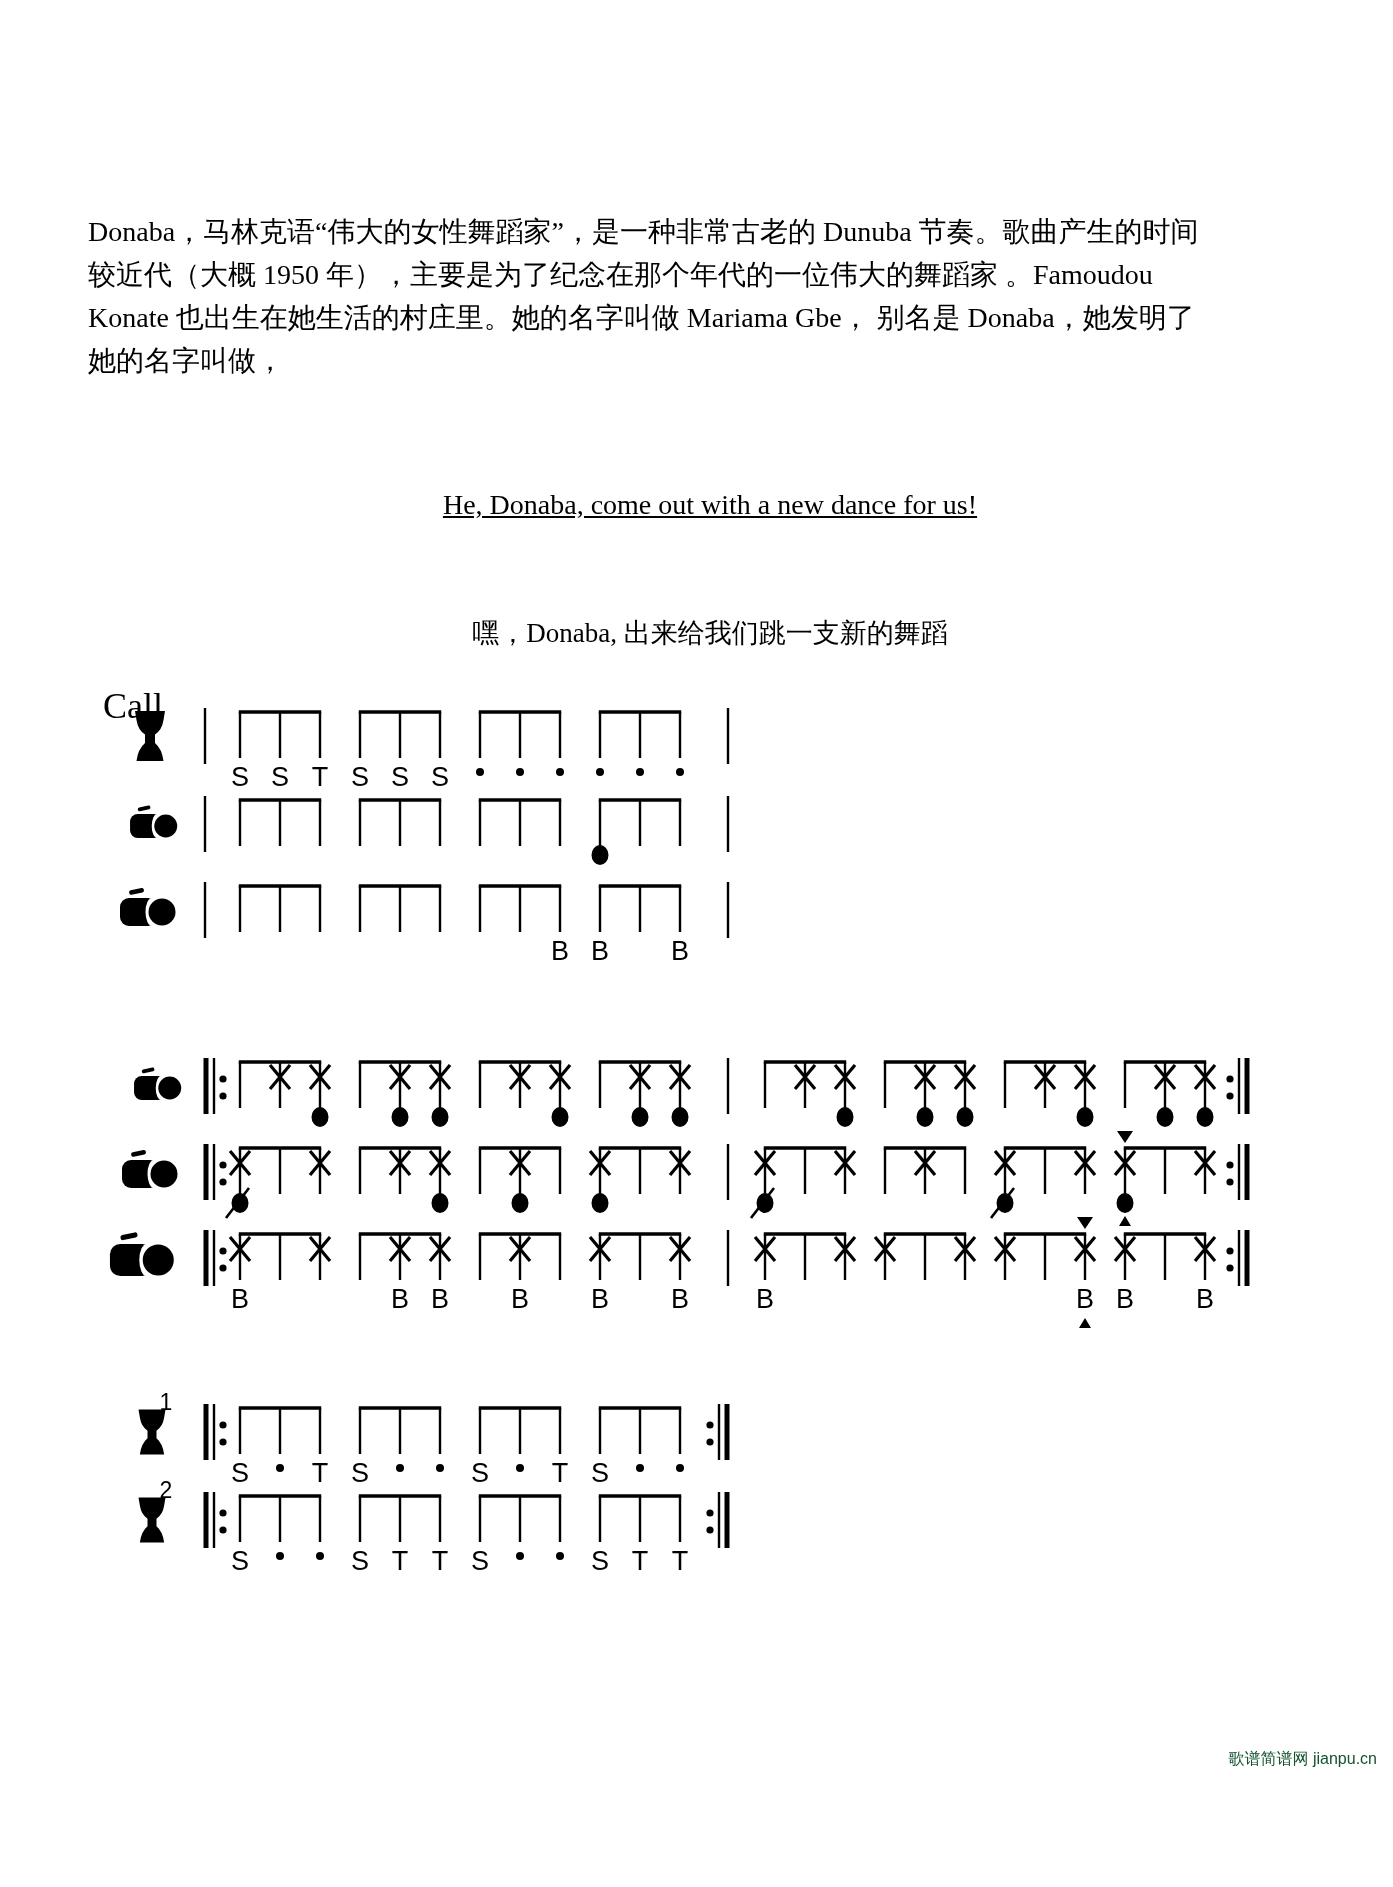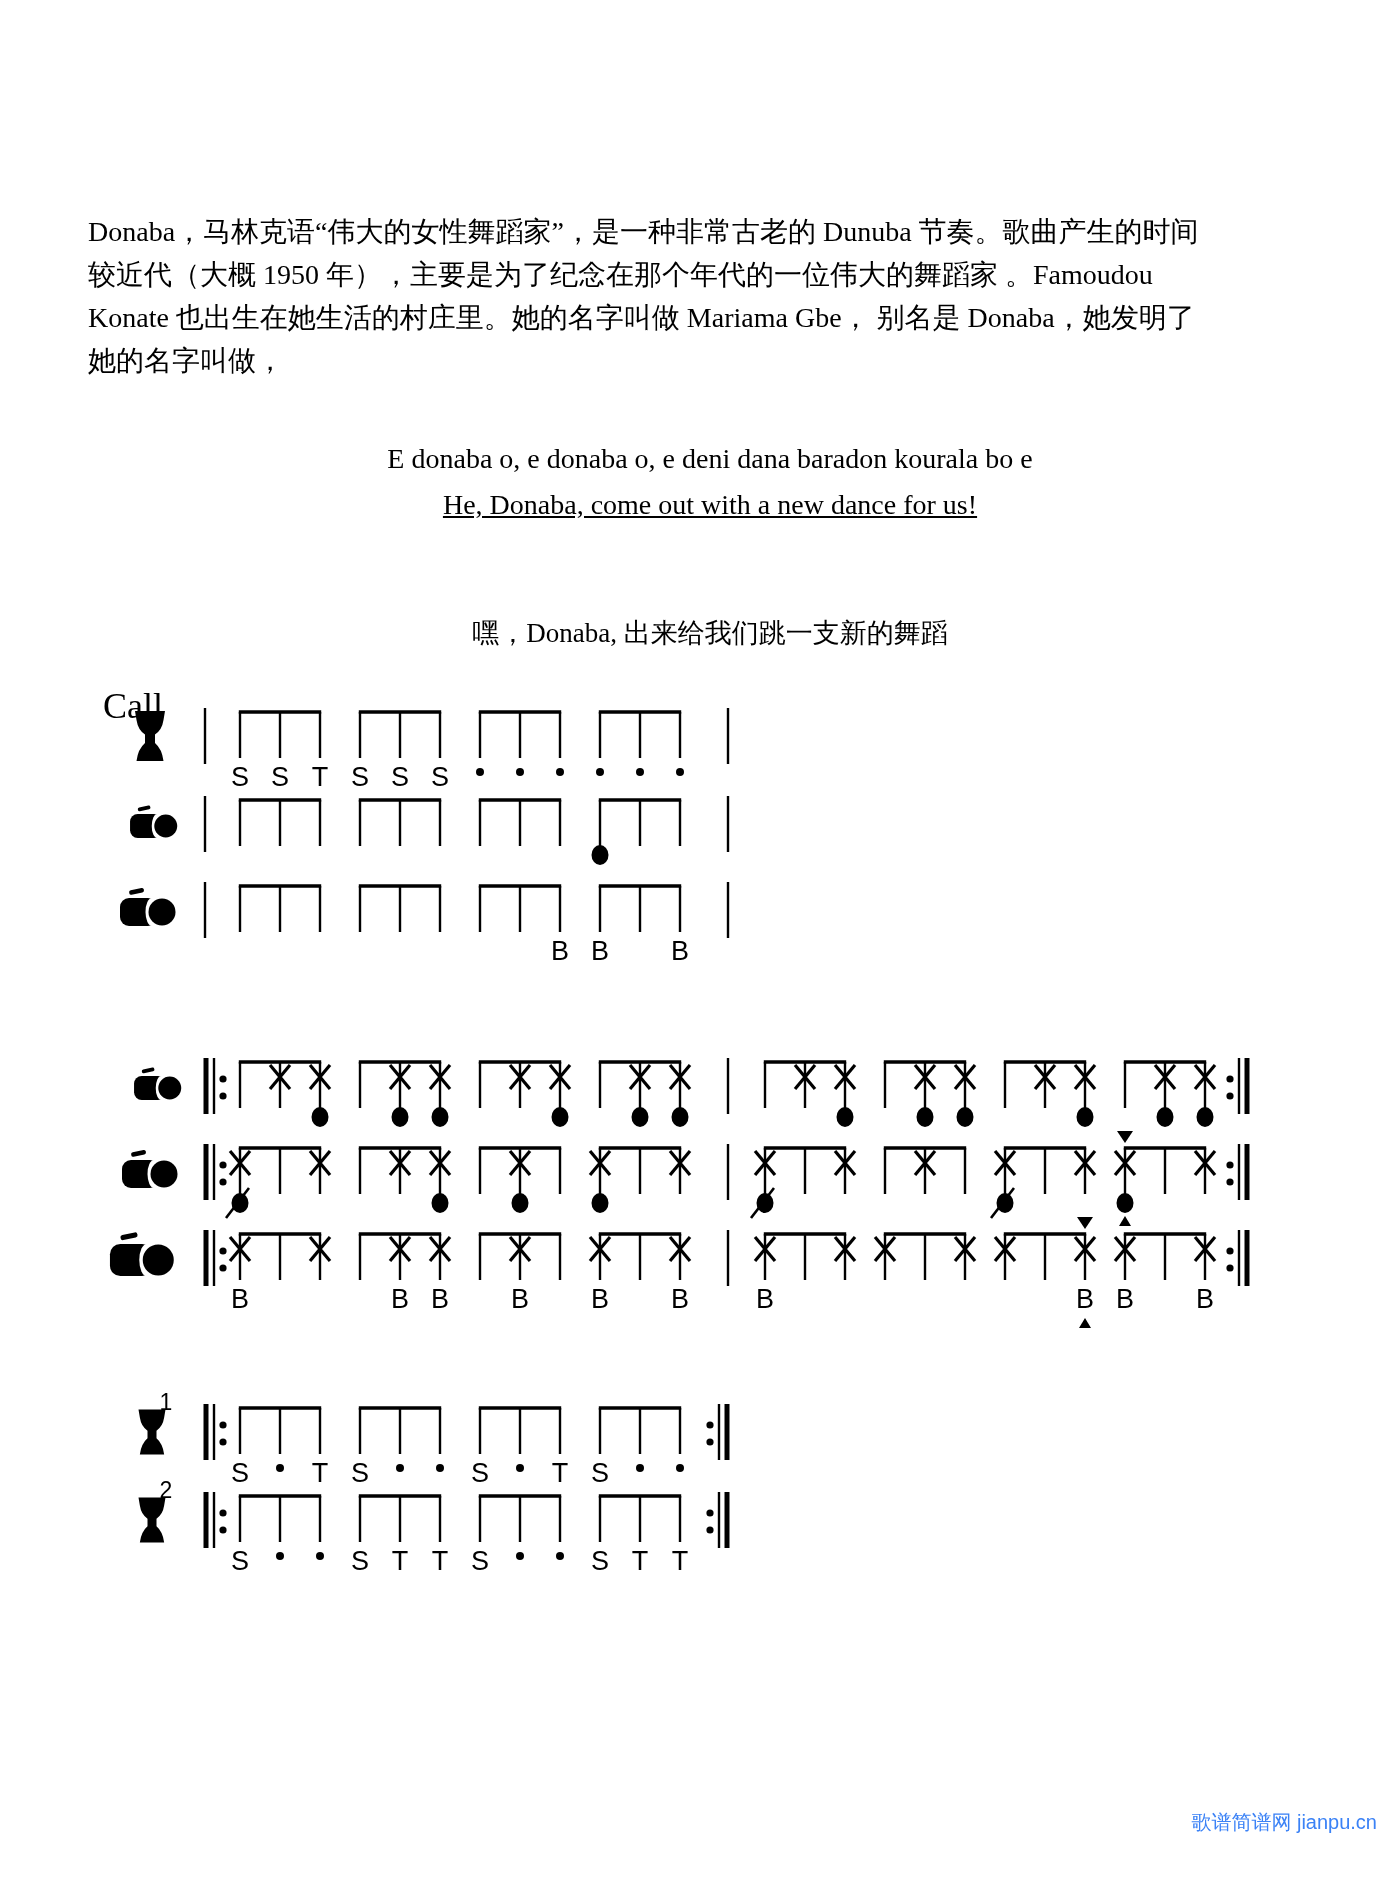--- a/index.html
+++ b/index.html
@@ -7,39 +7,38 @@
         font-family:"Liberation Serif", serif;color:#000;}
   .title{position:absolute;left:86px;top:38px;font-size:58px;font-weight:normal;
          letter-spacing:1px;margin:0;}
   .para{position:absolute;left:88px;top:210px;width:1010px;}
   .para .pline{font-size:28px;line-height:43px;white-space:nowrap;}
   .lyric{position:absolute;left:120px;width:1180px;text-align:center;white-space:nowrap;}
   .lyric-orig{top:443px;font-size:28px;}
   .lyric-en{top:489px;font-size:28px;text-decoration:underline;}
   .lyric-cn{top:567px;font-size:27px;margin-top:48px;}
   .call-label{position:absolute;left:103px;top:685px;font-size:36px;}
-  .watermark{position:absolute;right:16px;top:1809px;font-size:20px;color:#3b82f6;
+  .watermark{position:absolute;right:16px;top:1749px;font-size:16px;color:#14532d;
              font-family:"Liberation Sans", sans-serif;}
   svg text.nl{font-family:"Liberation Sans", sans-serif;font-size:27px;fill:#000;text-anchor:middle;}
   svg text.sup{font-family:"Liberation Sans", sans-serif;font-size:23px;fill:#000;text-anchor:middle;}
   .notation{position:absolute;left:0;top:0;}
 </style>
 </head>
 <body>
 
 <div class="page">
 
   <div class="para">
     <div class="pline">Donaba，马林克语“伟大的女性舞蹈家”，是一种非常古老的 Dunuba 节奏。歌曲产生的时间</div>
     <div class="pline">较近代（大概 1950 年），主要是为了纪念在那个年代的一位伟大的舞蹈家 。Famoudou</div>
     <div class="pline">Konate 也出生在她生活的村庄里。她的名字叫做 Mariama Gbe， 别名是 Donaba，她发明了</div>
     <div class="pline">她的名字叫做，</div>
   </div>
 
-  <div class="lyric lyric-orig">E donaba o, e donaba o, e deni dana baradon kourala bo e</div>
   <div class="lyric lyric-en">He, Donaba, come out with a new dance for us!</div>
   <div class="lyric lyric-cn">嘿，Donaba, 出来给我们跳一支新的舞蹈</div>
 
   <div class="call-label">Call</div>
 
   <svg id="notation" class="notation" width="1393" height="1887" viewBox="0 0 1393 1887" xmlns="http://www.w3.org/2000/svg">
       <g>
         <g>
           <g transform="translate(150,736) scale(1)">
             <path fill="#000000" d="M-15,-25 L15,-25 L13.5,-16 Q12,-6 5,-1.5 L5,7 Q12,13 13.5,25 L-13.5,25 Q-12,13 -5,7 L-5,-1.5 Q-12,-6 -13.5,-16 Z"></path>

